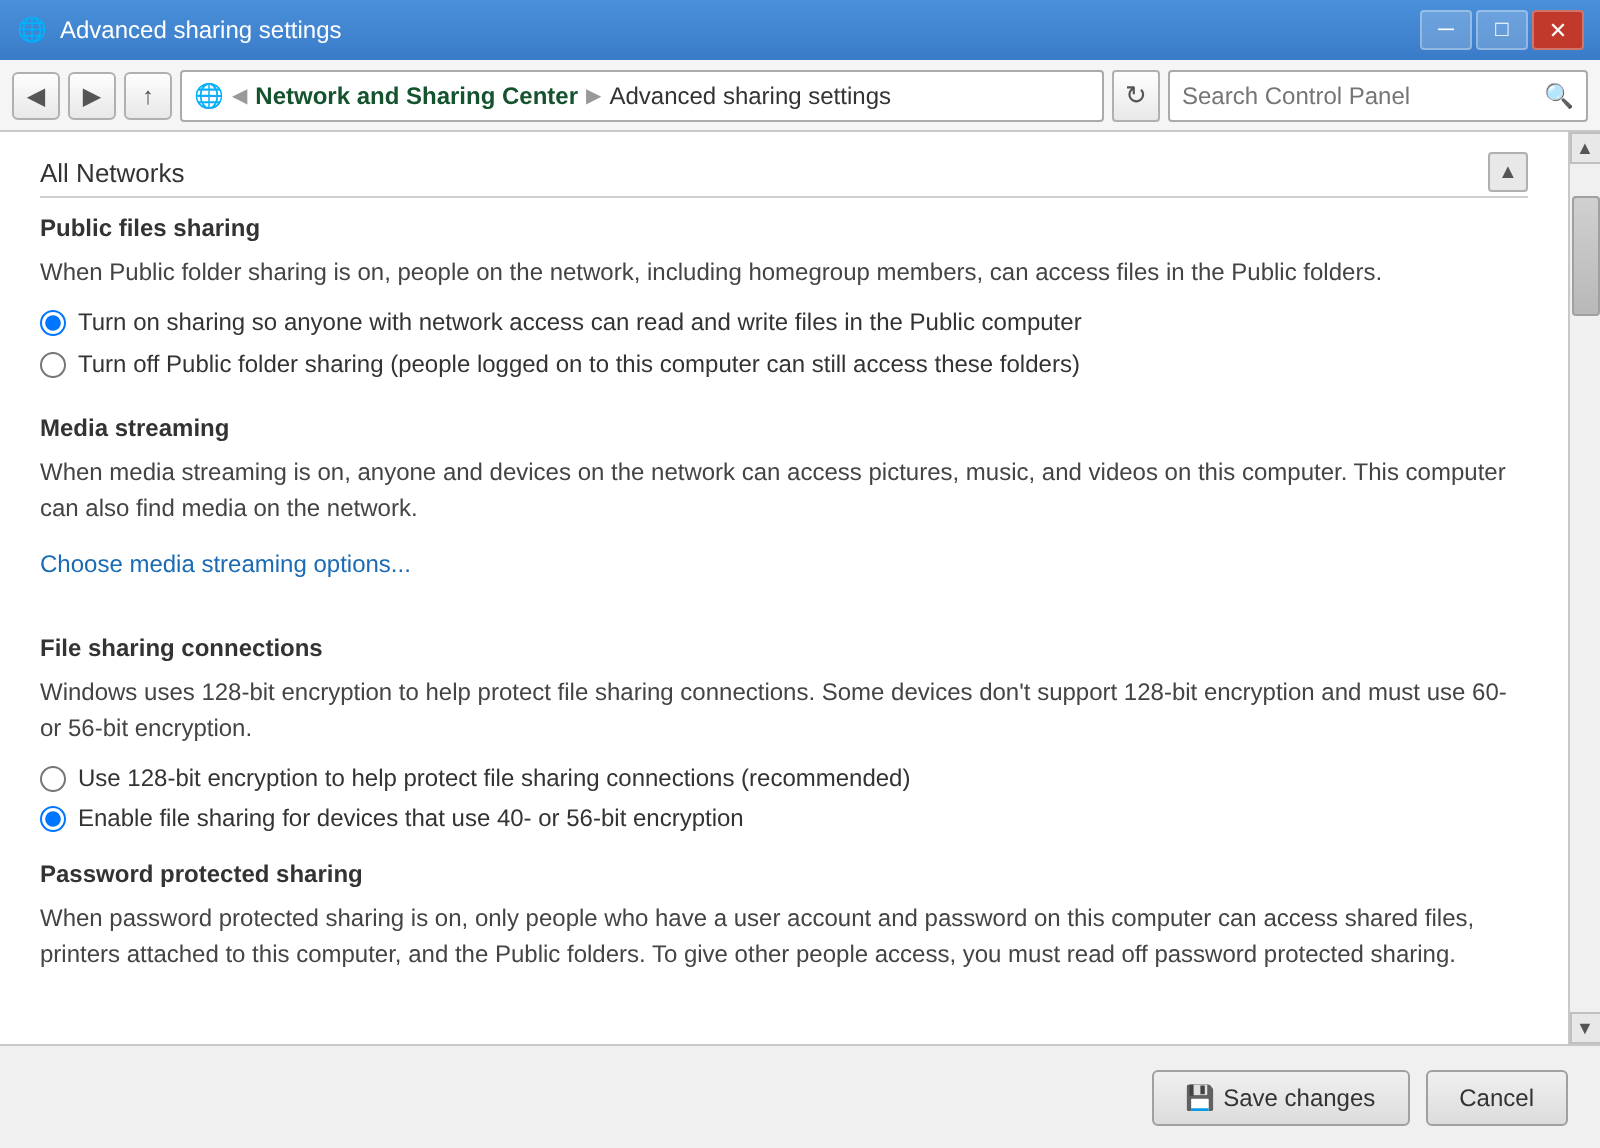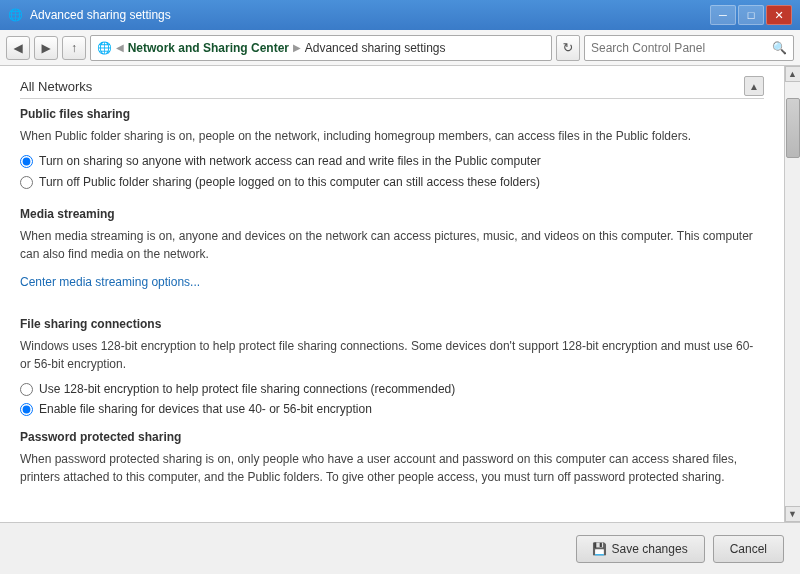--- a/index.html
+++ b/index.html
@@ -343,41 +343,41 @@
           <div class="radio-option">
             <input type="radio" name="public-folder" id="share-off" style="">
             <label for="share-off">Turn off Public folder sharing (people logged on to this computer can still access these folders)</label>
           </div>
         </div>
       </div>
 
       <div style="margin-bottom: 16px;">
         <div class="subsection-title">Media streaming</div>
         <div class="description-text">When media streaming is on, anyone and devices on the network can access pictures, music, and videos on this computer. This computer can also find media on the network.</div>
-        <a class="link-text">Center media streaming options...</a>
+        <a class="link-text">Choose media streaming options...</a>
       </div>
 
       <div style="margin-bottom: 4px;">
         <div class="subsection-title">File sharing connections</div>
         <div class="description-text">Windows uses 128-bit encryption to help protect file sharing connections. Some devices don't support 128-bit encryption and must use 60- or 56-bit encryption.</div>
         <div class="radio-group">
           <div class="radio-option">
             <input type="radio" name="file-sharing" id="encrypt-128" style="">
             <label for="encrypt-128">Use 128-bit encryption to help protect file sharing connections (recommended)</label>
           </div>
           <div class="radio-option annotated">
             <input type="radio" name="file-sharing" id="encrypt-40-56" checked="" style="">
             <label for="encrypt-40-56">Enable file sharing for devices that use 40- or 56-bit encryption</label>
           </div>
         </div>
       </div>
 
       <div>
         <div class="subsection-title">Password protected sharing</div>
-        <div class="description-text">When password protected sharing is on, only people who have a user account and password on this computer can access shared files, printers attached to this computer, and the Public folders. To give other people access, you must turn off password protected sharing.</div>
+        <div class="description-text">When password protected sharing is on, only people who have a user account and password on this computer can access shared files, printers attached to this computer, and the Public folders. To give other people access, you must read off password protected sharing.</div>
       </div>
     </div>
   </div>
 
   <div class="scrollbar-track">
     <div class="scrollbar-arrow">▲</div>
     <div class="scrollbar-thumb"></div>
     <div style="flex:1"></div>
     <div class="scrollbar-arrow">▼</div>
   </div>

